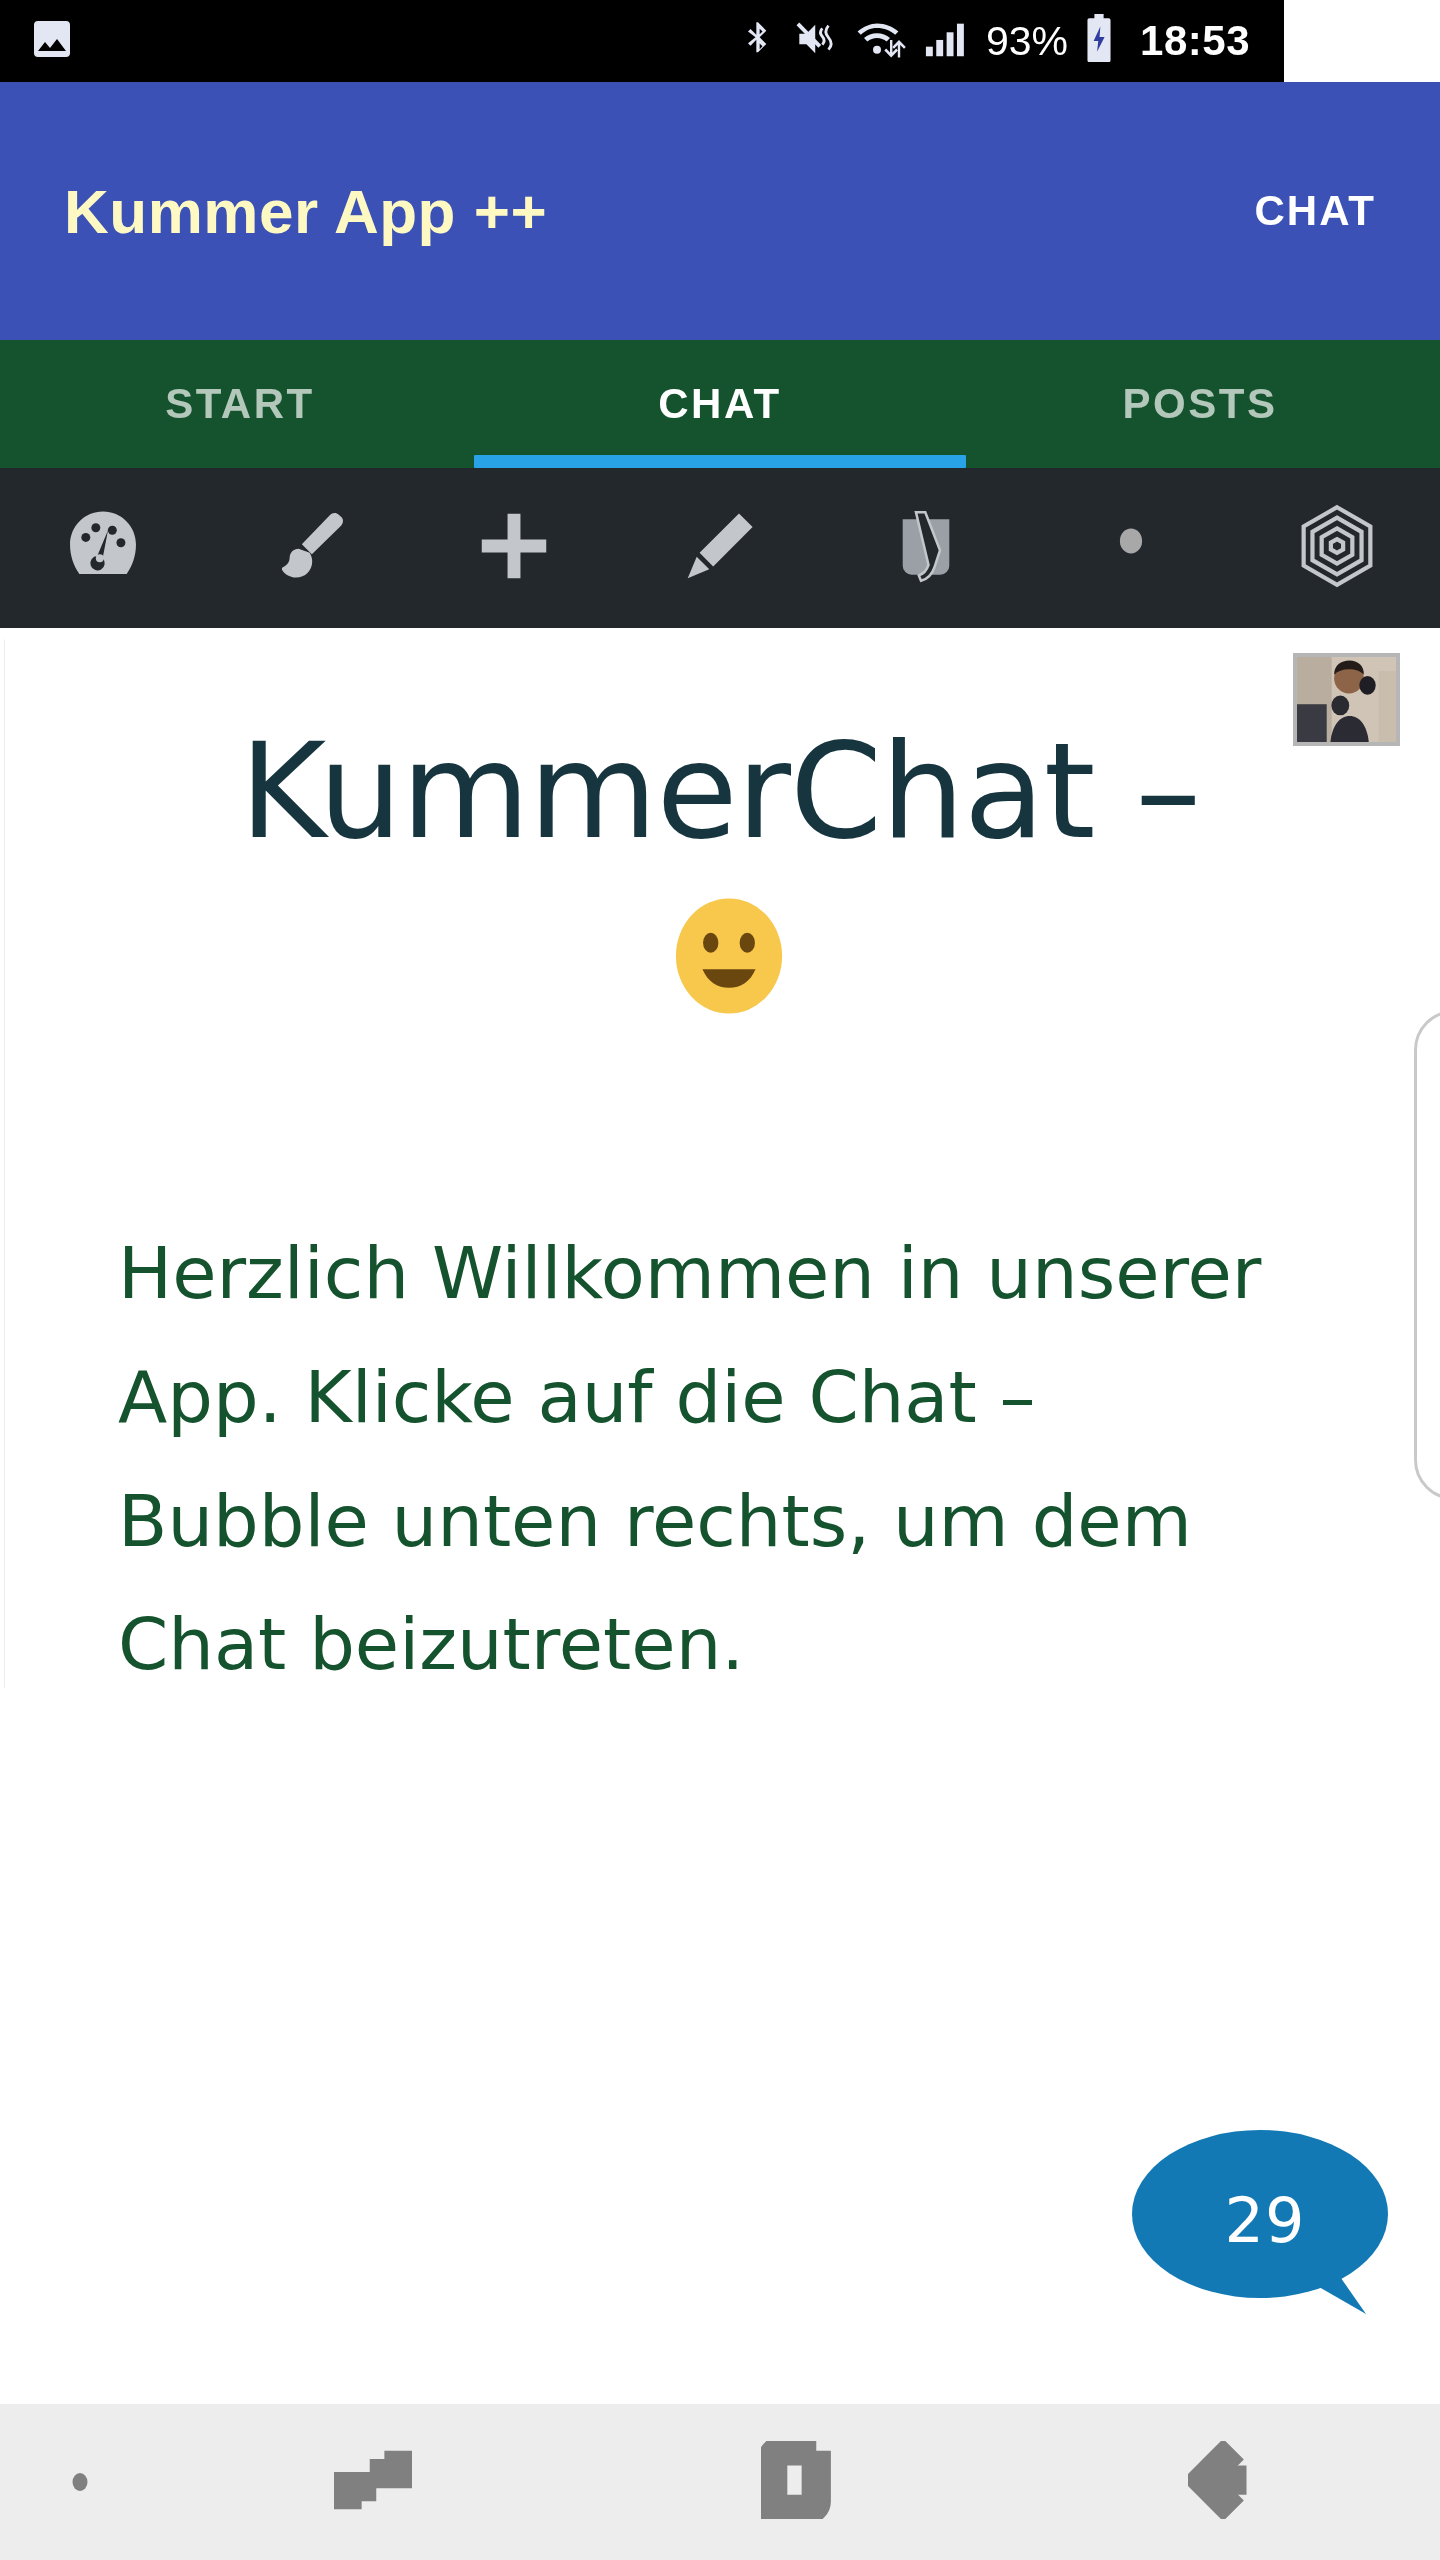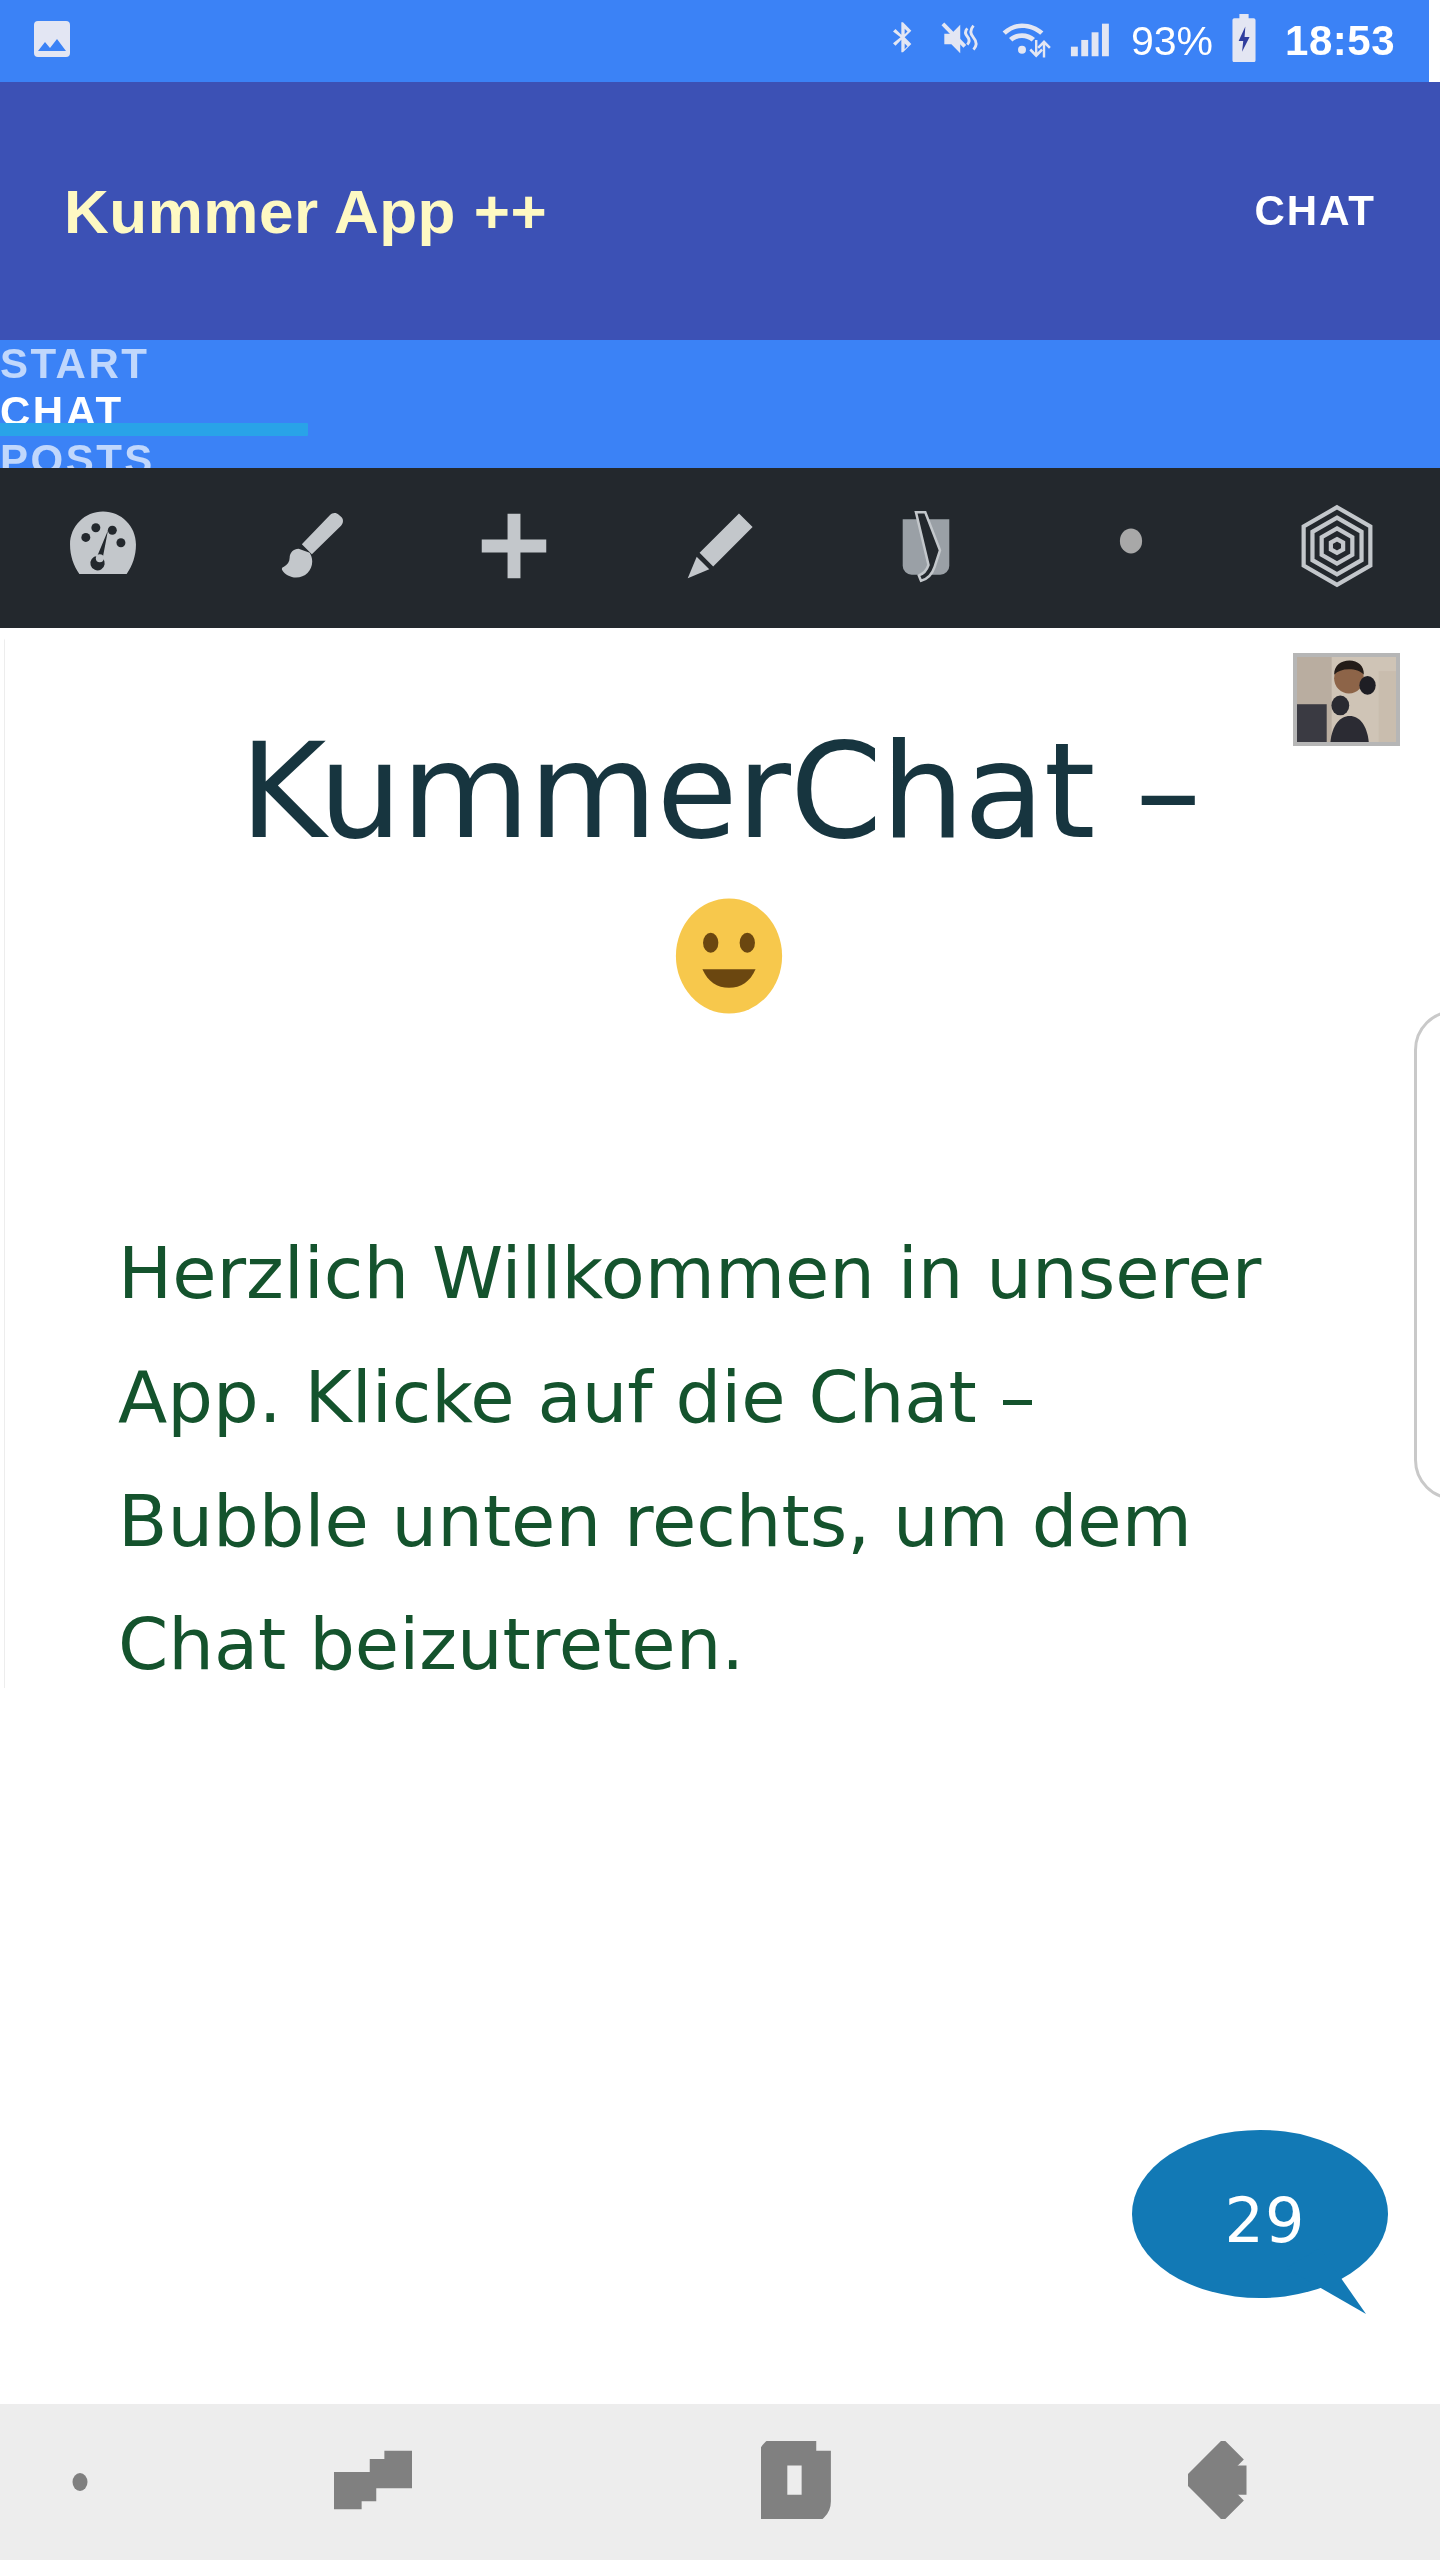--- a/index.html
+++ b/index.html
@@ -6,22 +6,22 @@
   html, body {
     width:1440px; height:2560px;
     background:#ffffff;
     font-family:"Liberation Sans", sans-serif;
     overflow:hidden;
   }
   #phone { position:relative; width:1440px; height:2560px; background:#fff; }
 
   
   .statusbar{
-    position:absolute; left:0; top:0; width:1429px; height:82px;
-    background:#3b82f6; display:flex; align-items:center;
+    position:absolute; left:0; top:0; width:1284px; height:82px;
+    background:#000000; display:flex; align-items:center;
     padding:0 34px 0 28px;
   }
   .sb-left{ display:flex; align-items:center; gap:14px; }
   .sb-right{ margin-left:auto; display:flex; align-items:center; gap:16px; }
   .sb-clock{
     color:#fff; font-size:42px; letter-spacing:0.5px; font-weight:700;
     margin-left:10px; line-height:1;
   }
   .sb-batt-pct{ color:#fff; font-size:41px; font-weight:400; line-height:1; }
   .ic{ display:block; }
@@ -35,21 +35,21 @@
     color:#fef9c3; font-size:62px; font-weight:bold; letter-spacing:0.5px;
   }
   .login-btn{
     margin-left:auto; color:#fff; font-size:42px; font-weight:bold;
     letter-spacing:2px; padding:12px 18px;
   }
 
   
   .tabbar{
     position:absolute; left:0; top:340px; width:1440px; height:128px;
-    background:#3b82f6; display:flex; align-items:flex-start;flex-direction:column;
+    background:#14532d; display:flex; align-items:flex-start;
   }
   .tab{
     flex:1; position:relative; height:128px;
     display:flex; align-items:center; justify-content:center;
     color:rgba(255,255,255,0.68); font-size:42px; font-weight:bold;
     letter-spacing:2.5px;
   }
   .tab.active{ color:#ffffff; }
   .tab-indicator{
     position:absolute; bottom:0; left:50%; transform:translateX(-50%);

